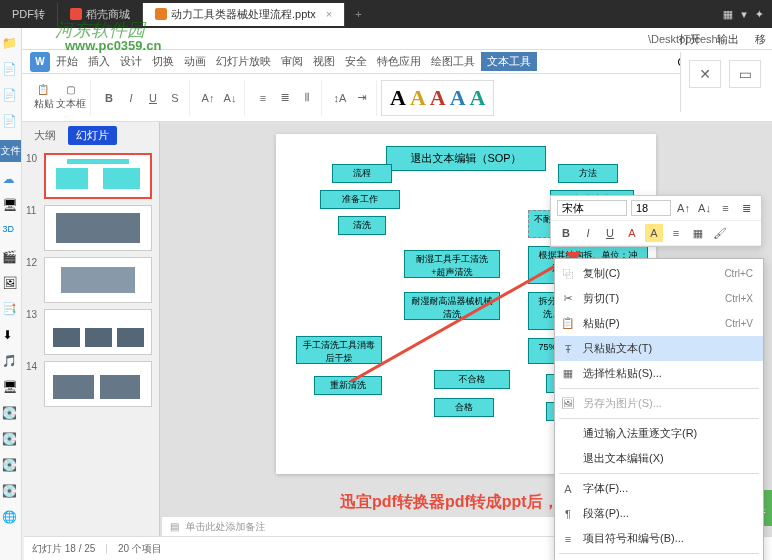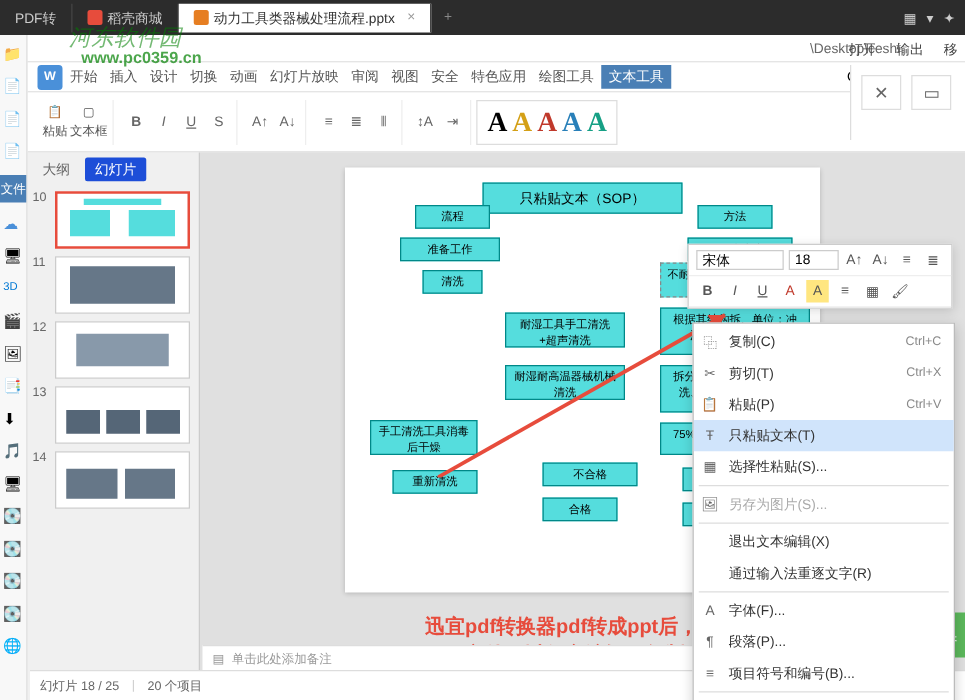--- a/index.html
+++ b/index.html
@@ -253,21 +253,21 @@
           <div class="thumb-img">
             <div style="position:absolute;left:8%;top:30%;width:38%;height:55%;background:#678"></div>
             <div style="position:absolute;left:52%;top:30%;width:38%;height:55%;background:#678"></div>
           </div>
         </div>
     </div>
   </div>
 
   <div class="slide-area">
     <div class="slide">
-      <div class="slide-title">只粘贴文本（SOP）</div>
+      <div class="slide-title">退出文本编辑（SOP）</div>
       <div class="flow-grid">
         <div class="fb" style="left:48px;top:0;width:60px">流程</div>
         <div class="fb" style="right:30px;top:0;width:60px">方法</div>
         <div class="fb" style="left:36px;top:26px;width:80px">准备工作</div>
         <div class="fb" style="right:14px;top:26px;width:84px">标准清洁</div>
         <div class="fb" style="left:54px;top:52px;width:48px">清洗</div>
         <div class="fb" style="right:0;top:46px;width:120px;height:28px;border:1px dashed #888">不耐湿工具用医用清洁、纯水进行擦</div>
         <div class="fb" style="left:120px;top:86px;width:96px;height:28px">耐湿工具手工清洗+超声清洗</div>
         <div class="fb" style="right:0;top:82px;width:120px;height:38px">根据其结构拆、单位：冲洗、洗、终末清洗</div>
         <div class="fb" style="left:120px;top:128px;width:96px;height:28px">耐湿耐高温器械机械清洗</div>
@@ -345,24 +345,24 @@
       <span class="ctx-icon">▦</span>
       <span>选择性粘贴(S)...</span>
     </div>
   <div class="ctx-sep"></div>
   <div class="ctx-item disabled">
       <span class="ctx-icon">🖼</span>
       <span>另存为图片(S)...</span>
     </div>
   <div class="ctx-sep"></div>
   <div class="ctx-item">
+      <span>通过输入法重逐文字(R)</span>
+    </div>
+  <div class="ctx-item">
       <span>退出文本编辑(X)</span>
-    </div>
-  <div class="ctx-item">
-      <span>通过输入法重逐文字(R)</span>
     </div>
   <div class="ctx-sep"></div>
   <div class="ctx-item">
       <span class="ctx-icon">A</span>
       <span>字体(F)...</span>
     </div>
   <div class="ctx-item">
       <span class="ctx-icon">¶</span>
       <span>段落(P)...</span>
     </div>

